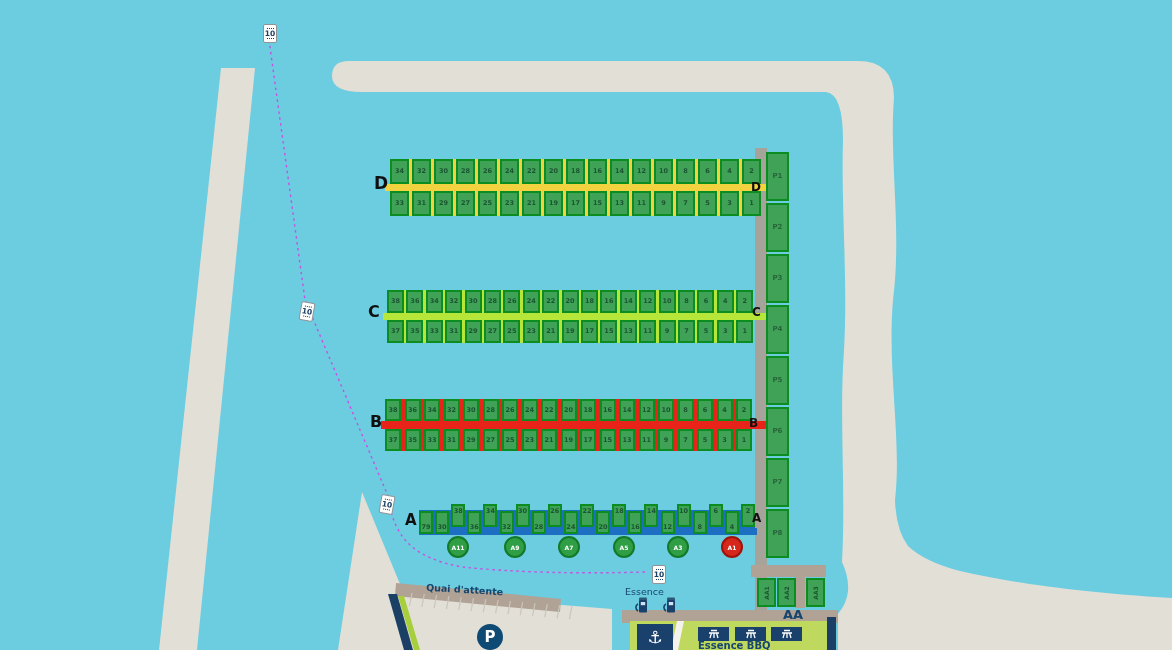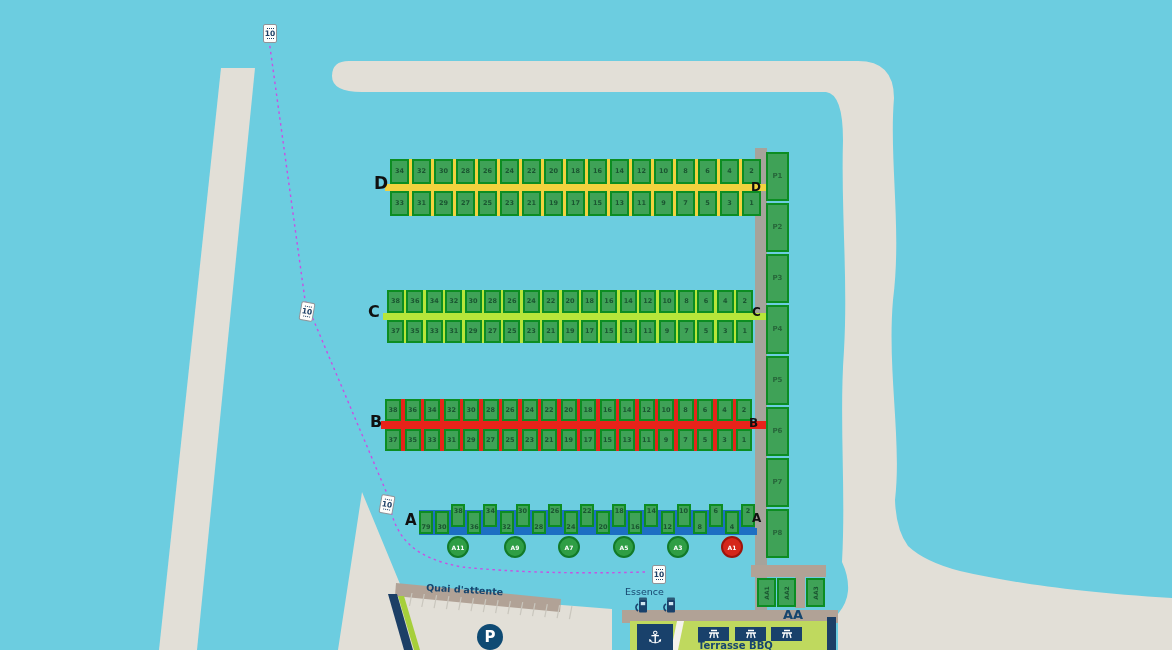--- a/index.html
+++ b/index.html
@@ -317,17 +317,17 @@
       <svg width="14" height="10" viewBox="0 0 14 10">
         <path d="M4,1.5 H10 M2,4 H12 M4.5,4 L3,9 M9.5,4 L11,9 M7,4 L7,9" stroke="#fff" stroke-width="1.3" fill="none"></path>
       </svg>
     </div>
   <div class="navybox bbq" style="left:771px;top:627px;width:31px;height:14px;">
       <svg width="14" height="10" viewBox="0 0 14 10">
         <path d="M4,1.5 H10 M2,4 H12 M4.5,4 L3,9 M9.5,4 L11,9 M7,4 L7,9" stroke="#fff" stroke-width="1.3" fill="none"></path>
       </svg>
     </div>
 
-  <div class="navytext" style="left:698px;top:641px;font-size:10px;font-weight:bold;width:120px;">Terrasse BBQ</div>
+  <div class="navytext" style="left:698px;top:641px;font-size:10px;font-weight:bold;width:120px;">Essence BBQ</div>
 
   <div class="navytext" style="left:783px;top:608px;font-size:13px;font-weight:bold;">AA</div>
 
 </div>
 
 </body></html>

